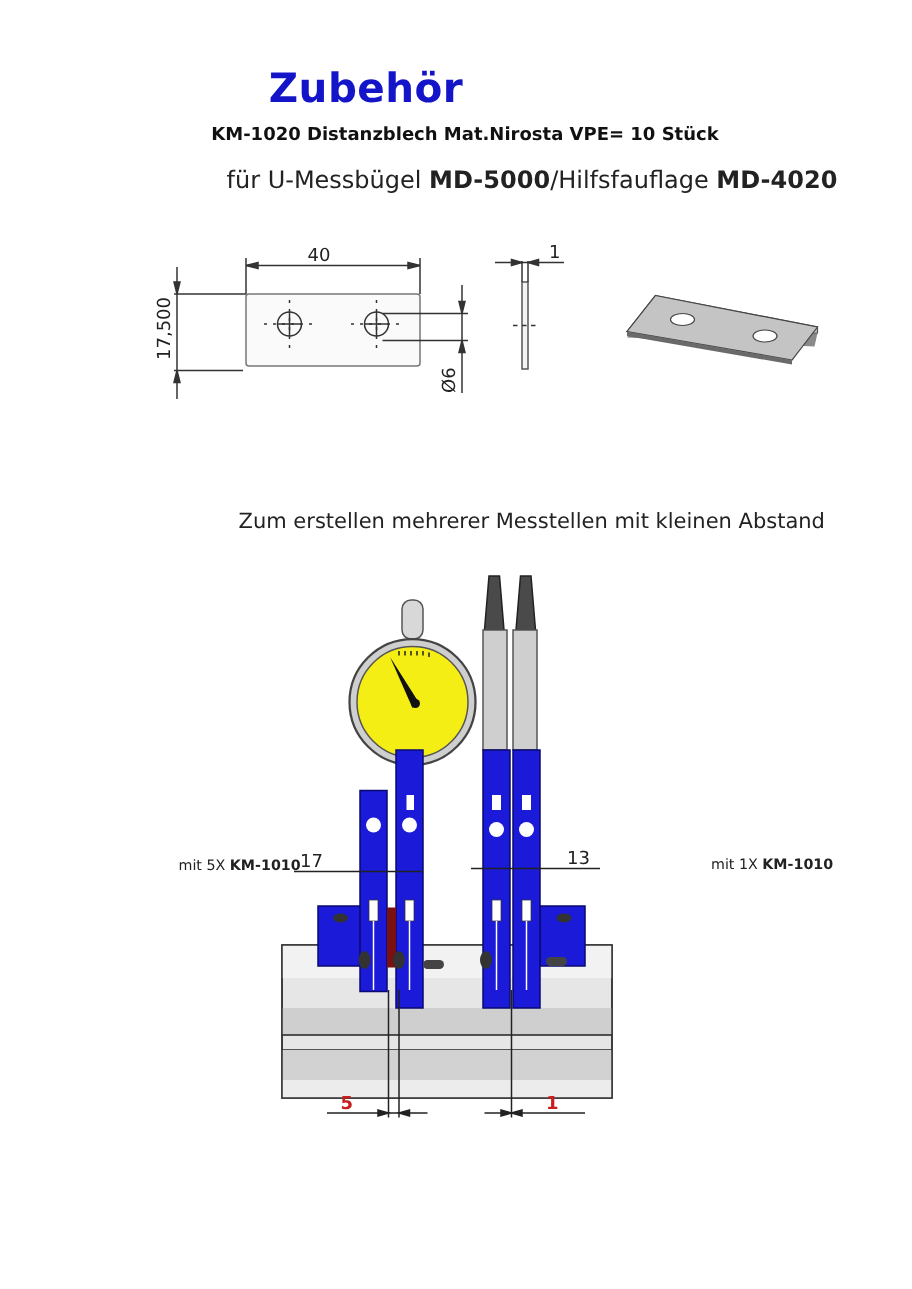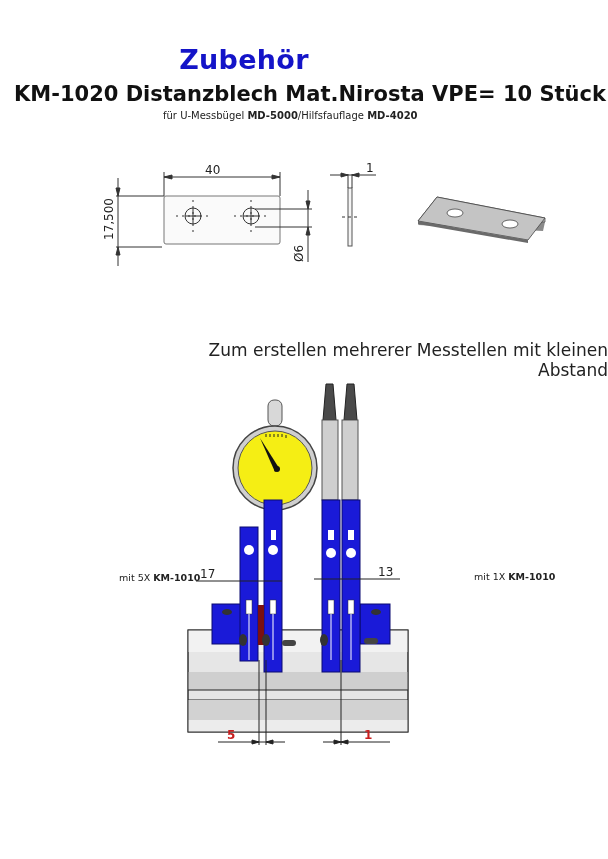--- a/index.html
+++ b/index.html
@@ -1,24 +1,24 @@
 <!DOCTYPE html>
 <html><head>
   <meta charset="utf-8">
   <style>
     html, body { margin: 0; padding: 0; background: #ffffff; }
     body { width: 608px; height: 859px; position: relative; overflow: hidden;
            font-family: "DejaVu Sans", sans-serif; color: #111; }
     .title { position: absolute; left: 0; width: 488px; top: 44px; text-align: center;
              font-size: 27px; font-weight: bold; color: #1414c8; letter-spacing: 0.3px; }
     .subtitle { position: absolute; left: 0; width: 608px; top: 82px; text-align: center;
-                font-size: 21px; font-weight: bold; color: #111; padding-left: 12px; box-sizing: border-box; }
-    .note { position: absolute; left: 151px; top: 110px; font-size: 10px; color: #222; margin-left: 12px; }
+                font-size: 12px; font-weight: bold; color: #111; padding-left: 12px; box-sizing: border-box; }
+    .note { position: absolute; left: 151px; top: 110px; font-size: 16px; color: #222; }
     .note b { font-weight: bold; }
-    .caption { position: absolute; left: 159px; top: 340px; font-size: 17px; color: #222; text-align: right; }
+    .caption { position: absolute; left: 159px; top: 340px; font-size: 14px; color: #222; text-align: right; }
     .side-label { position: absolute; font-size: 9.5px; color: #222; }
     .side-label b { font-weight: bold; }
     svg { position: absolute; left: 0; top: 0; }
     .dimtxt { font-family: "DejaVu Sans", sans-serif; font-size: 12px; fill: #222; }
     .dimred { font-family: "DejaVu Sans", sans-serif; font-size: 12px; font-weight: bold; fill: #c81e1e; }
   </style>
 </head>
 <body>
 
 <div class="title">Zubehör</div>

